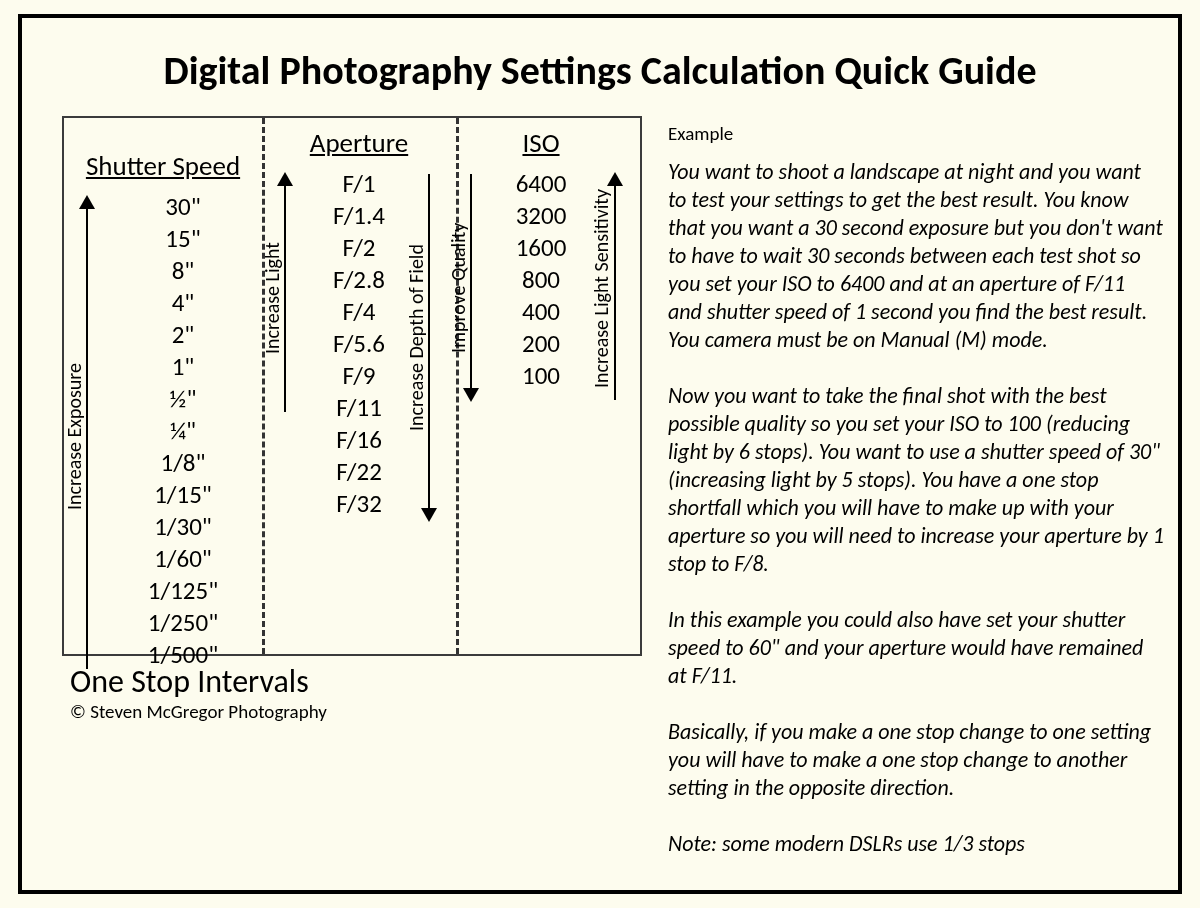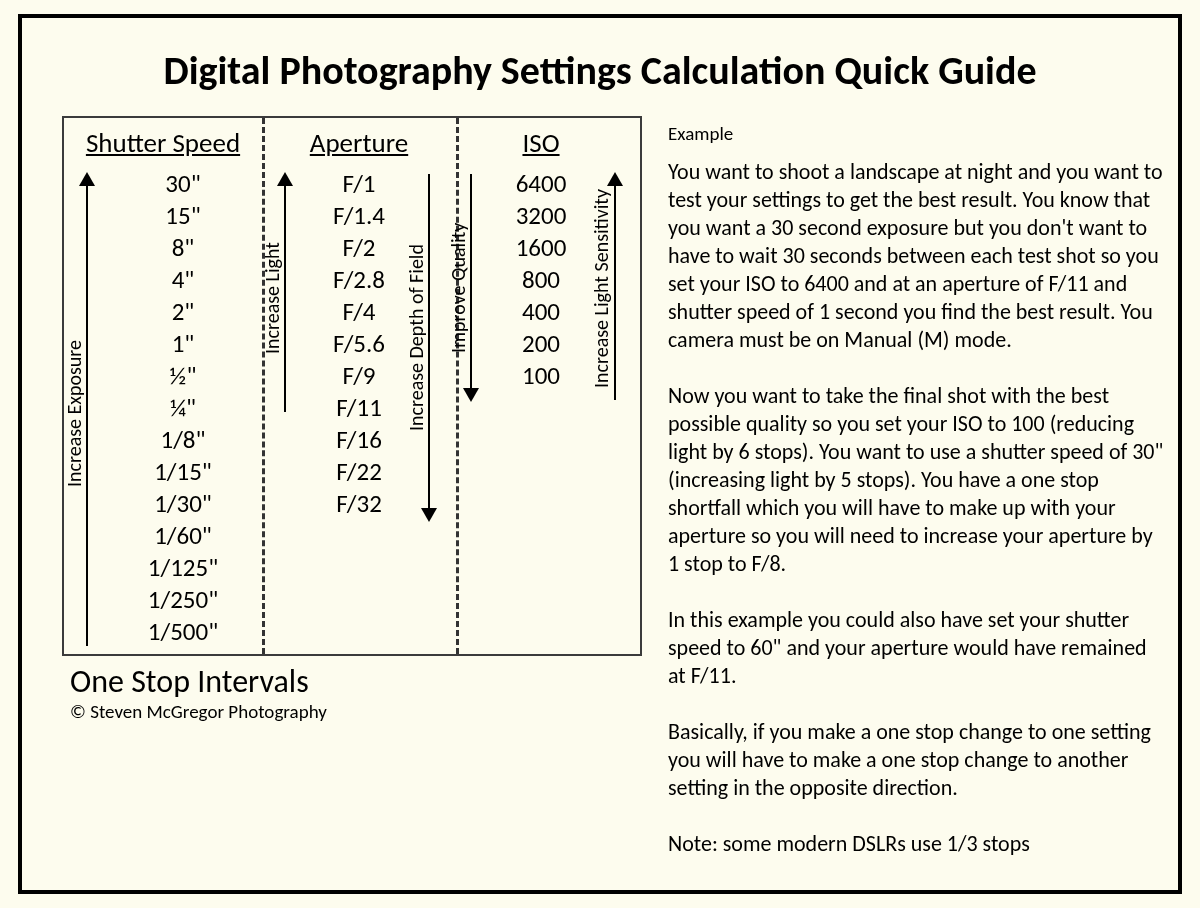--- a/index.html
+++ b/index.html
@@ -36,21 +36,21 @@
     top: 98px;
     width: 580px;
     height: 540px;
     border: 2px solid #3b3b3b;
   }
   .col {
     position: absolute;
     top: 0;
     height: 100%;
   }
-  .col-shutter { left: 0; width: 198px; }
+  .col-shutter { left: 0; width: 198px; margin-top: 23px; }
   .col-aperture { left: 198px; width: 194px; }
   .col-iso { left: 384px; width: 186px; }
   .dash-divider {
     position: absolute;
     top: 0;
     width: 0;
     height: 100%;
     border-left: 3px dashed #333;
   }
   .divider1 { left: 198px; }
@@ -118,20 +118,21 @@
     top: 104px;
     font-size: 19px;
   }
   .example-body {
     position: absolute;
     left: 646px;
     top: 140px;
     width: 496px;
     font-size: 22px;
     line-height: 28px;
+    font-style: italic;
   }
   .example-body p { margin-bottom: 28px; }
 </style>
 </head>
 <body>
 
 <div class="outer-frame">
 
   <div class="page-title">Digital Photography Settings Calculation Quick Guide</div>
 

